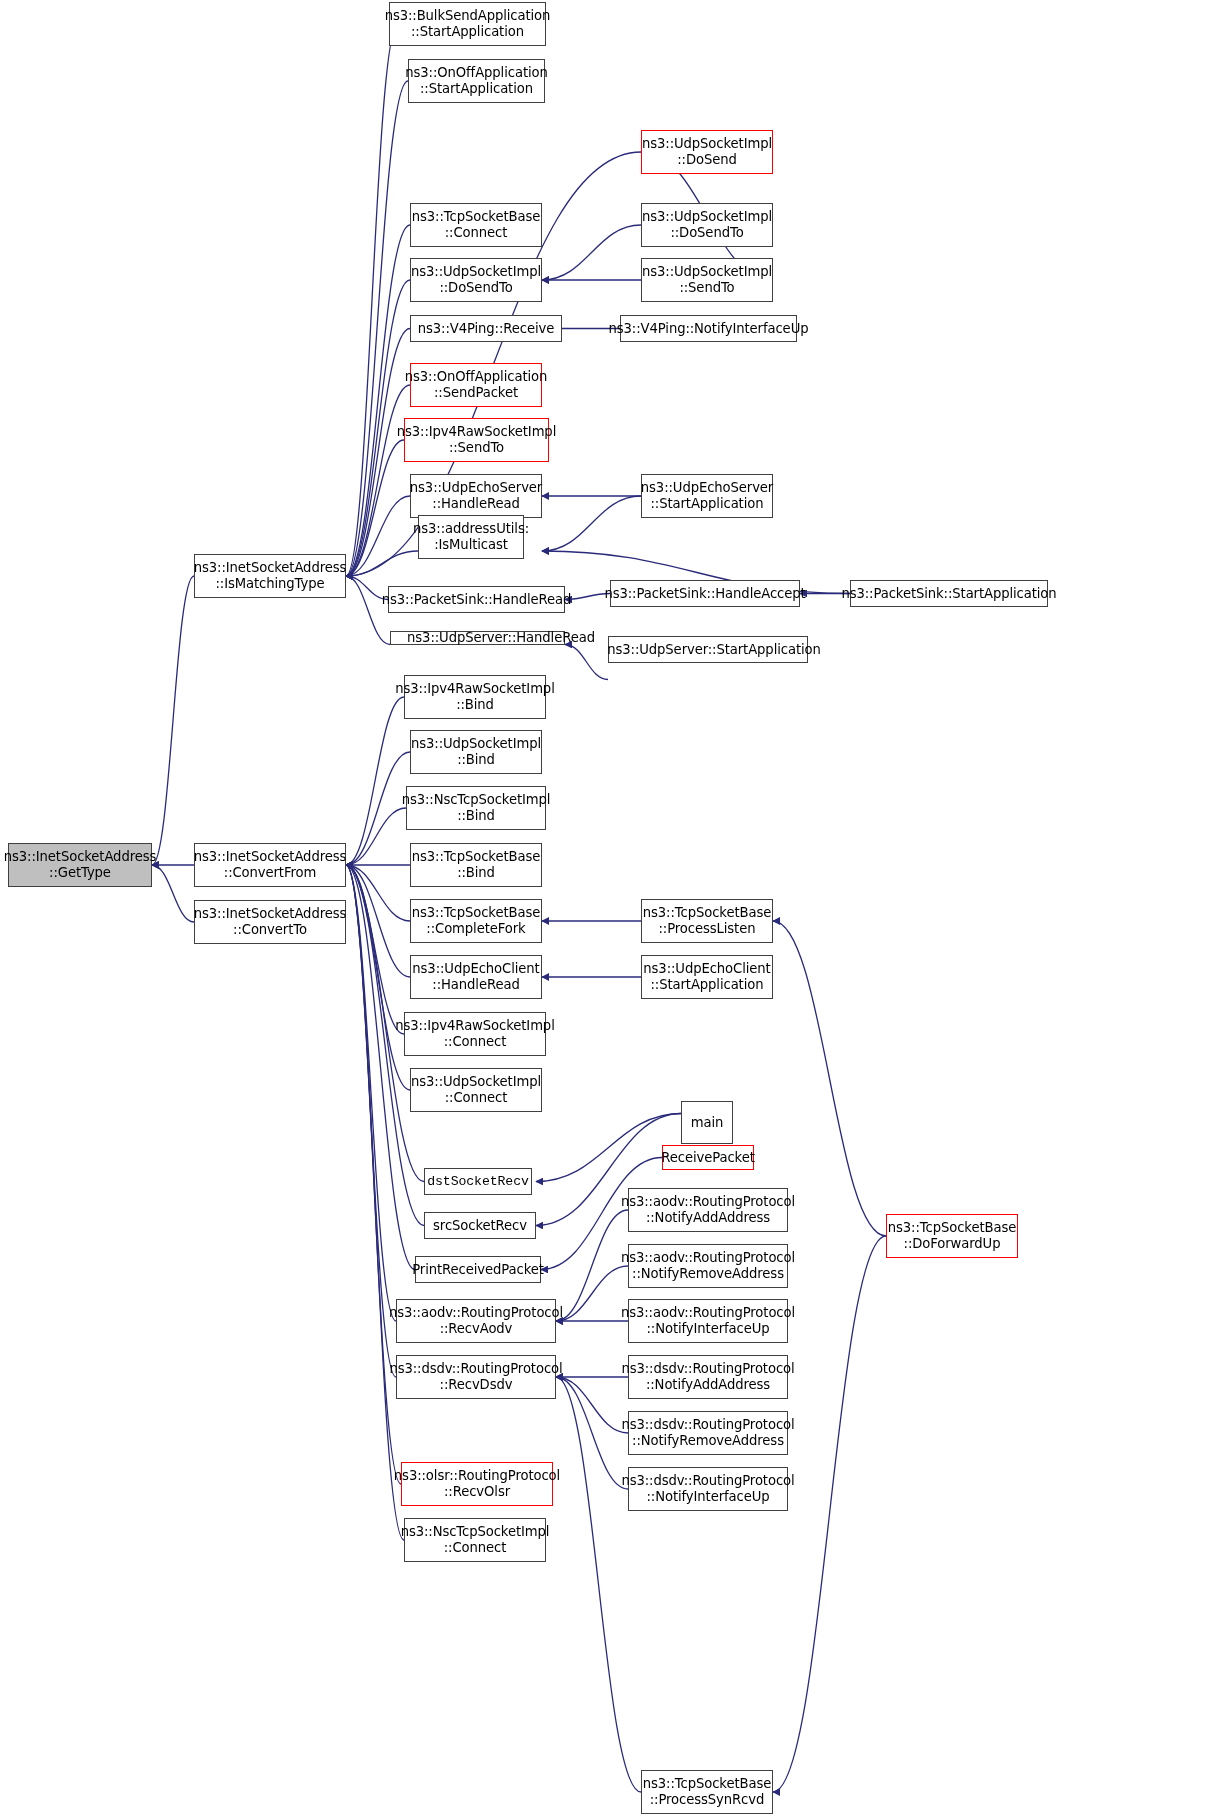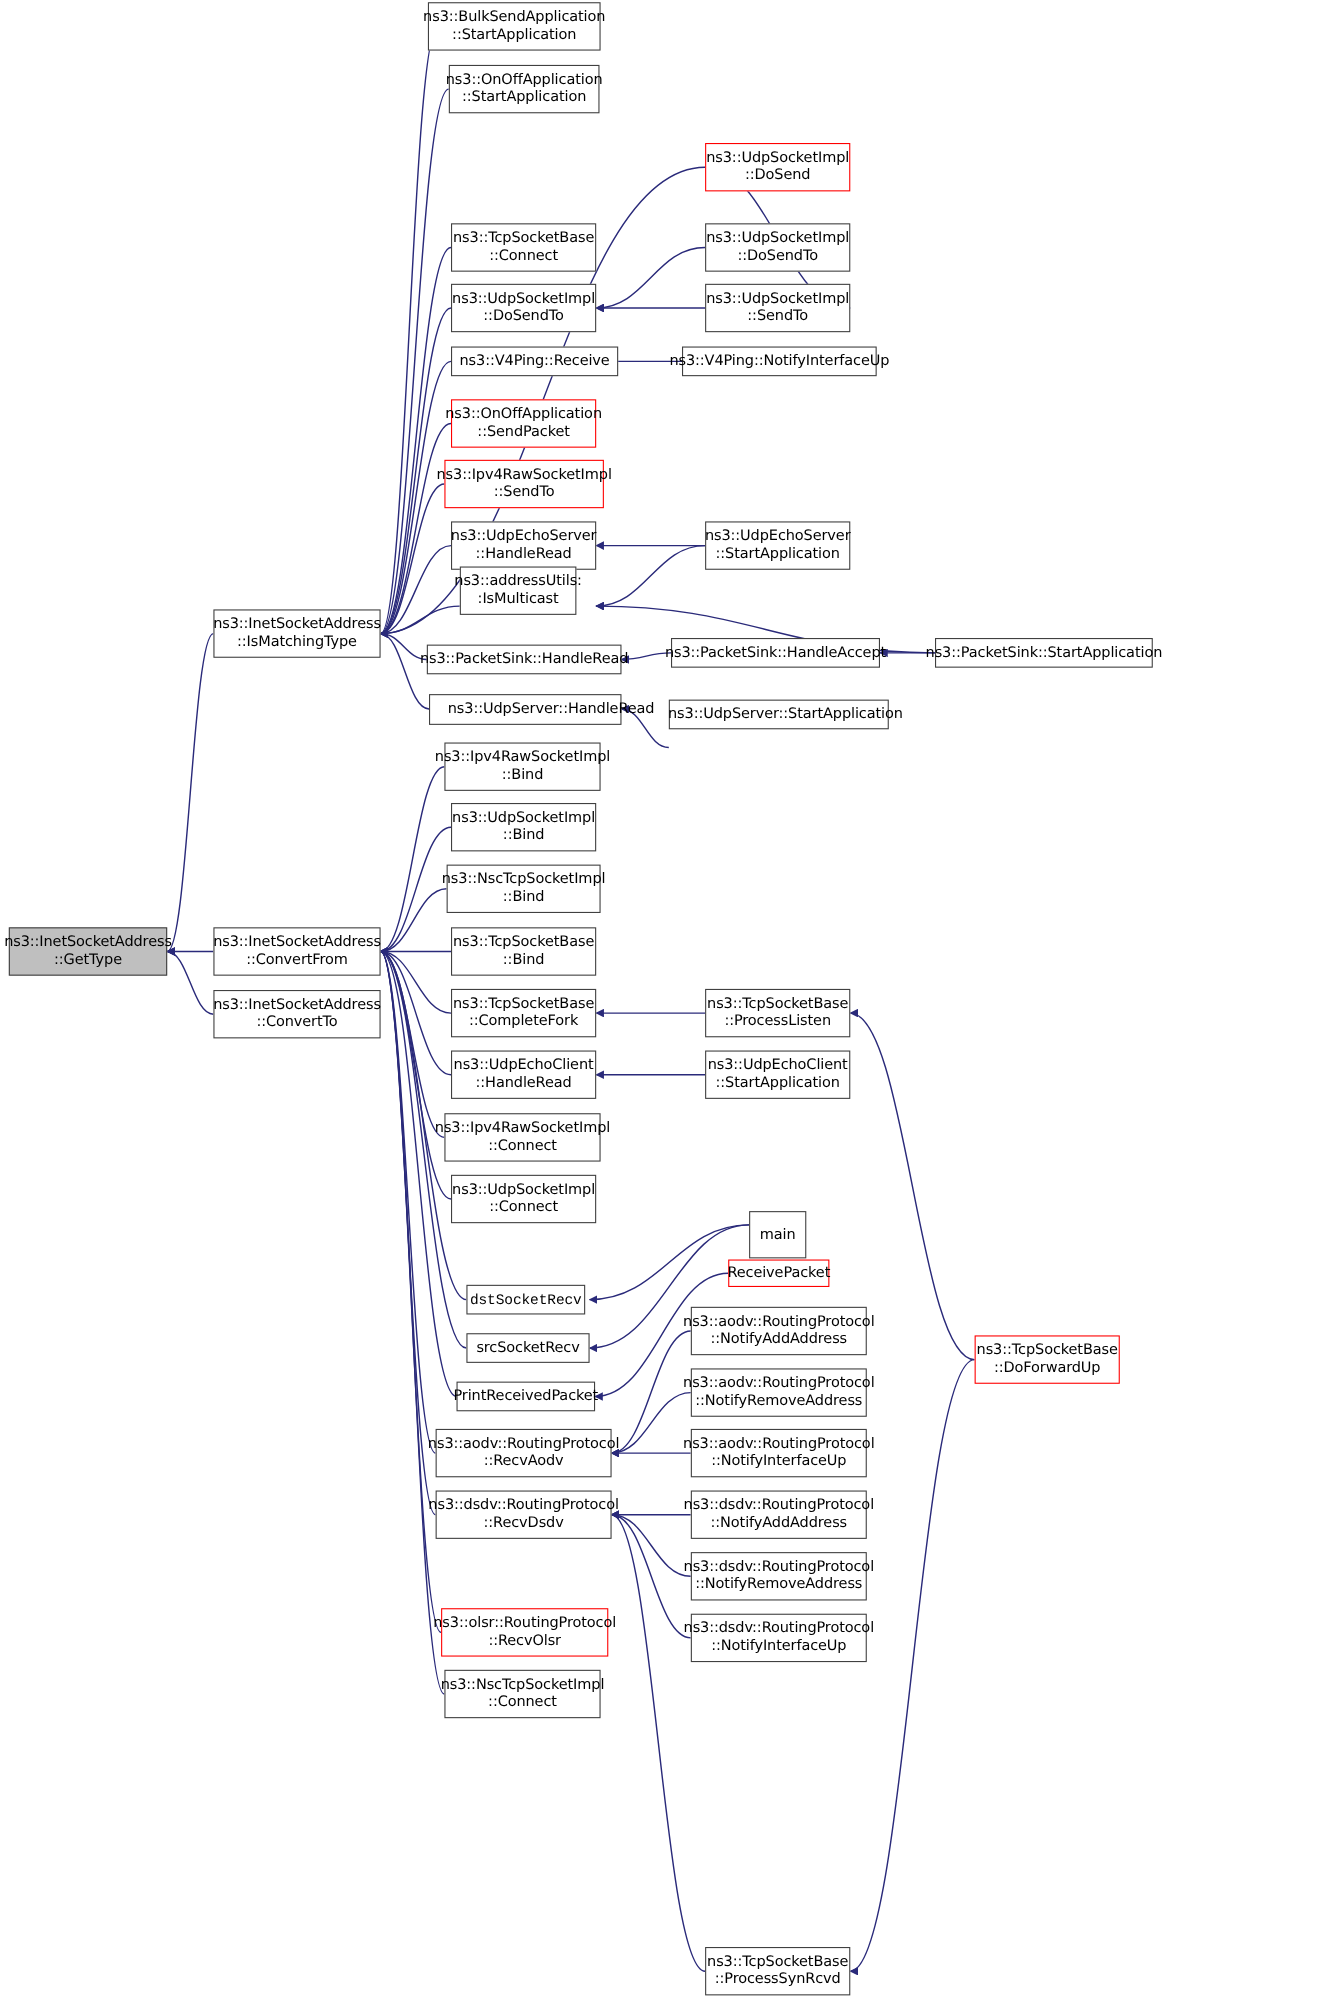--- a/index.html
+++ b/index.html
@@ -112,21 +112,21 @@
       <div class="node" style="left: 410px; top: 315px; width: 152px; height: 27px;">ns3::V4Ping::Receive</div>
       <div class="node red" style="left: 410px; top: 363px; width: 132px; height: 44px;">ns3::OnOffApplication
 ::SendPacket</div>
       <div class="node red" style="left: 404px; top: 418px; width: 145px; height: 44px;">ns3::Ipv4RawSocketImpl
 ::SendTo</div>
       <div class="node" style="left: 410px; top: 474px; width: 132px; height: 44px;">ns3::UdpEchoServer
 ::HandleRead</div>
       <div class="node" style="left: 418px; top: 515px; width: 106px; height: 44px; text-align: center;">ns3::addressUtils:
 :IsMulticast</div>
       <div class="node" style="left: 388px; top: 586px; width: 177px; height: 27px;">ns3::PacketSink::HandleRead</div>
-      <div class="node" style="left: 390px; top: 631px; width: 175px; height: 28px; padding-left: 47px;">ns3::UdpServer::HandleRead</div>
+      <div class="node" style="left: 390px; top: 631px; width: 175px; height: 14px; padding-left: 47px;">ns3::UdpServer::HandleRead</div>
       <div class="node" style="left: 404px; top: 675px; width: 142px; height: 44px;">ns3::Ipv4RawSocketImpl
 ::Bind</div>
       <div class="node" style="left: 410px; top: 730px; width: 132px; height: 44px;">ns3::UdpSocketImpl
 ::Bind</div>
       <div class="node" style="left: 406px; top: 786px; width: 140px; height: 44px;">ns3::NscTcpSocketImpl
 ::Bind</div>
       <div class="node" style="left: 410px; top: 843px; width: 132px; height: 44px;">ns3::TcpSocketBase
 ::Bind</div>
       <div class="node" style="left: 410px; top: 899px; width: 132px; height: 44px;">ns3::TcpSocketBase
 ::CompleteFork</div>

